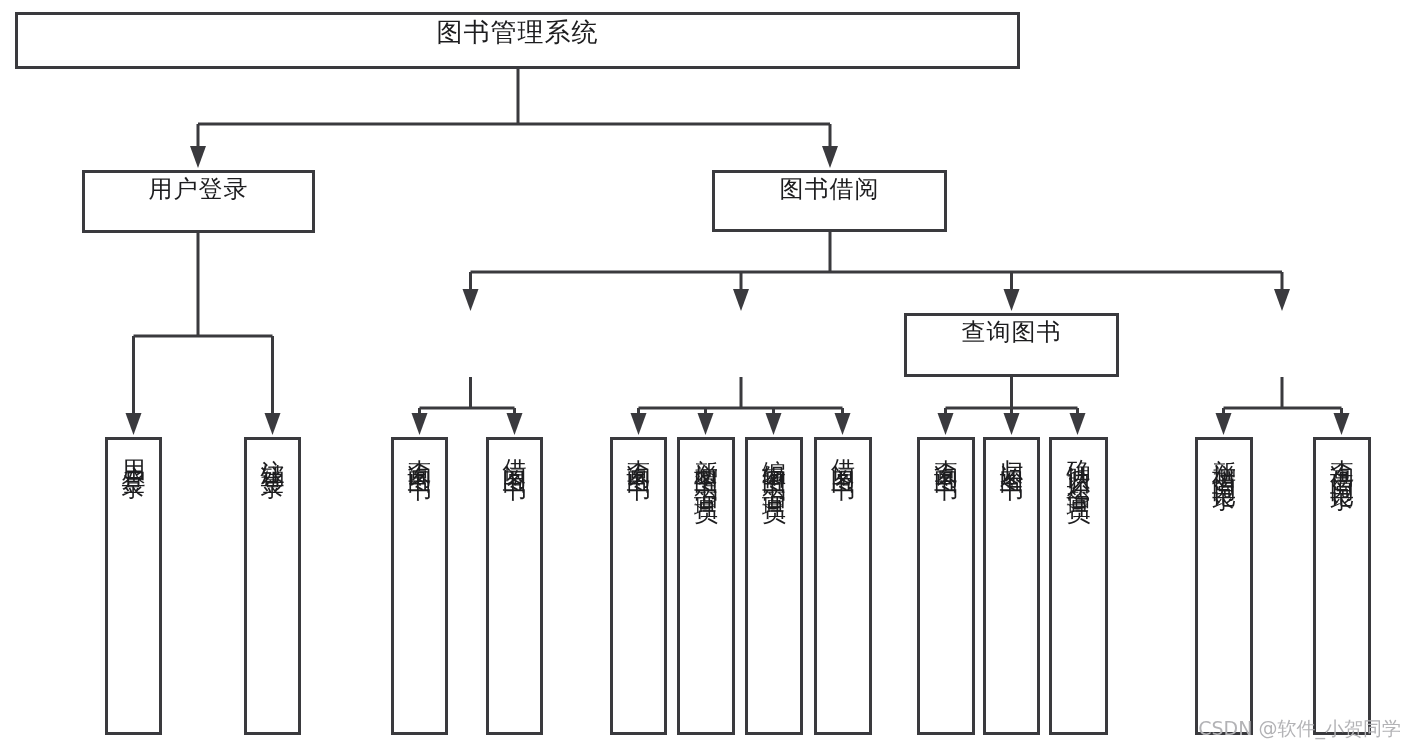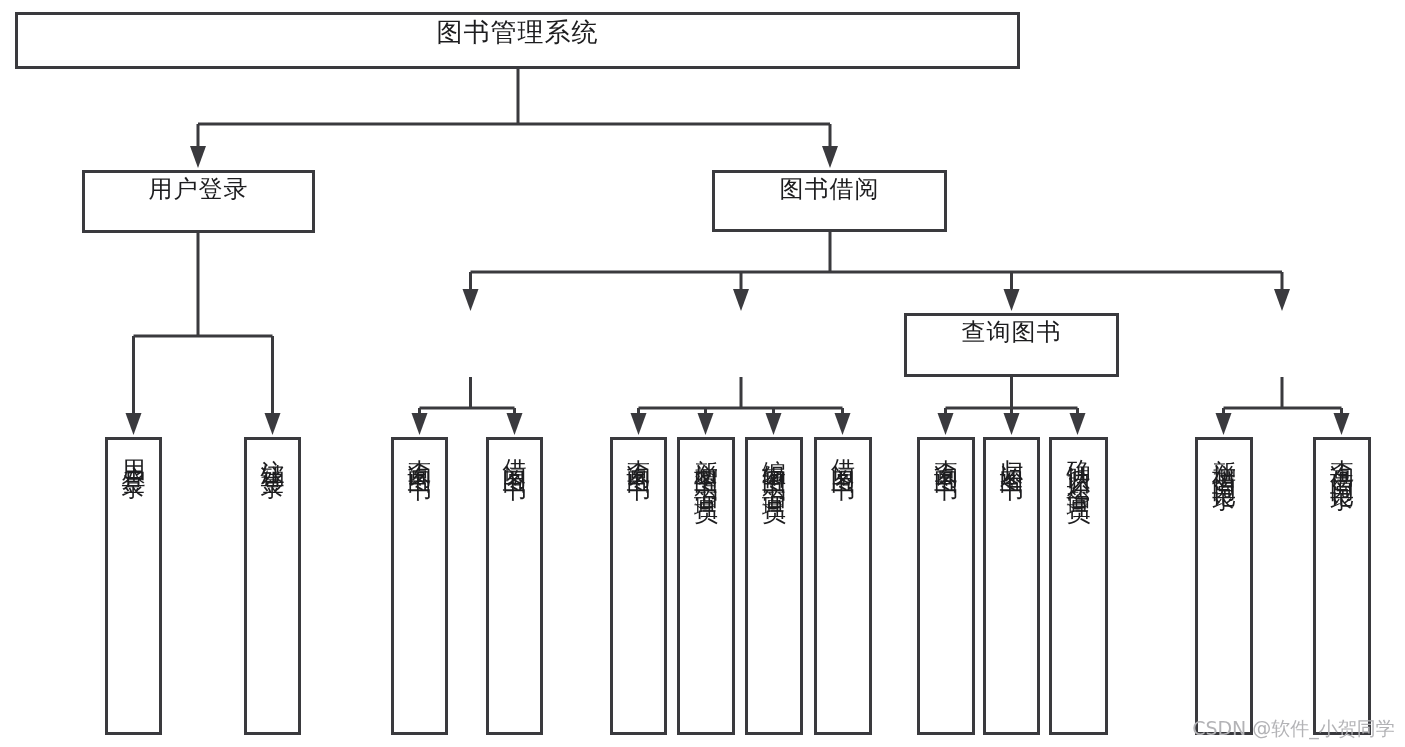--- a/index.html
+++ b/index.html
@@ -62,21 +62,21 @@
     white-space:nowrap;
   }
   .watermark{
     position:absolute;
     left:1186px;
     top:716px;
     width:215px;
     font-size:19px;
     color:var(--watermark);
     white-space:nowrap;
-    text-align:center;
+    text-align:right;
   }
 </style>
 </head>
 <body>
 
 <div class="canvas">
 
   <svg class="connectors" viewBox="0 0 1405 747" xmlns="http://www.w3.org/2000/svg" aria-hidden="true">
     <path class="c-line" d="
       M518 69 V124 M198 124 H830 M198 124 V150 M830 124 V150

